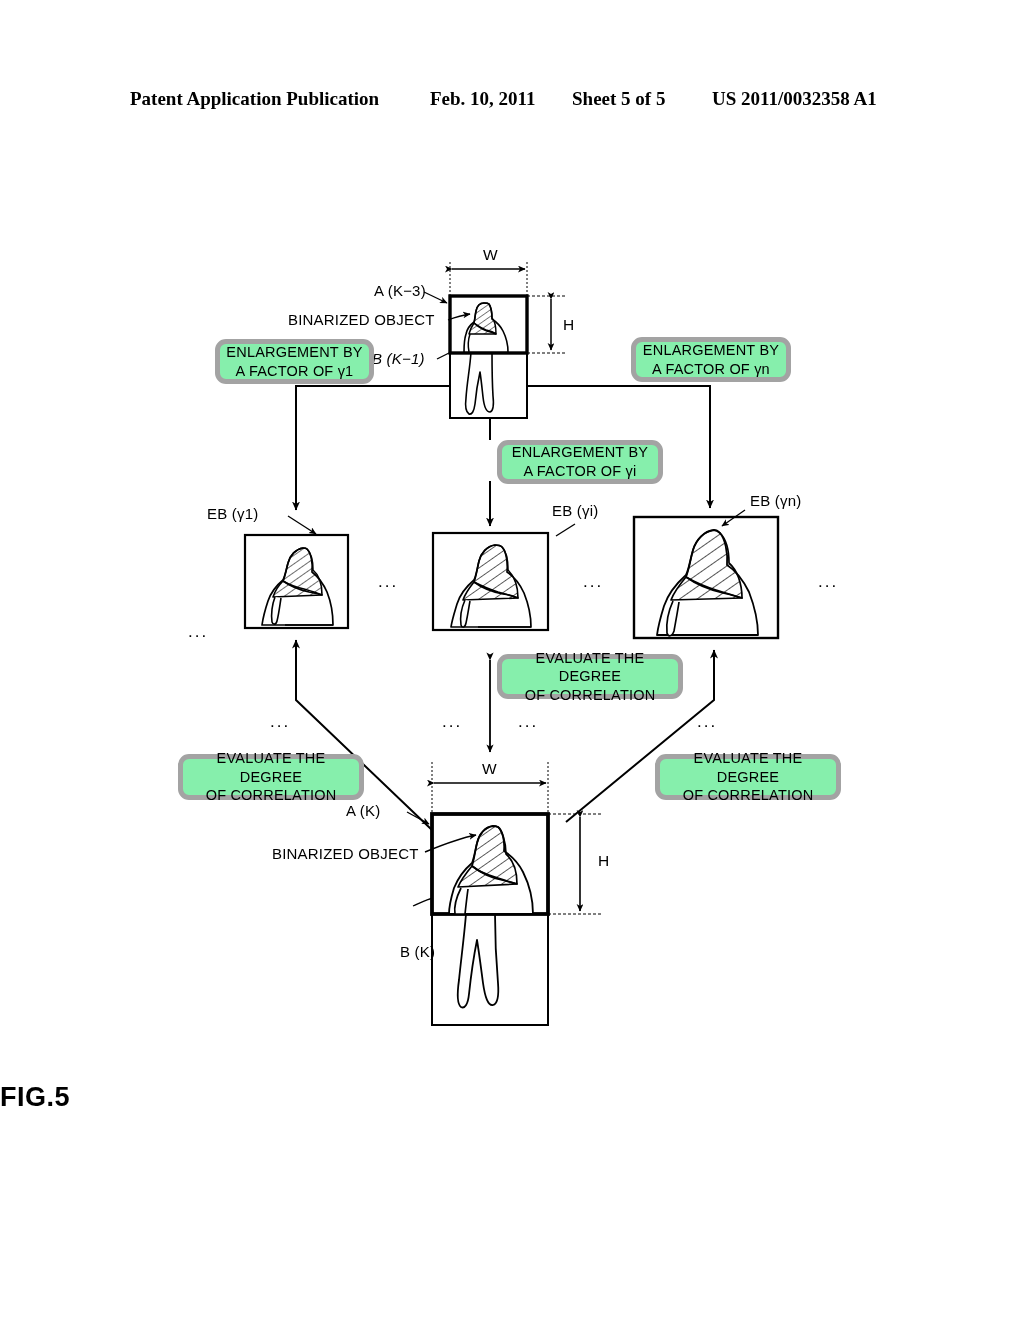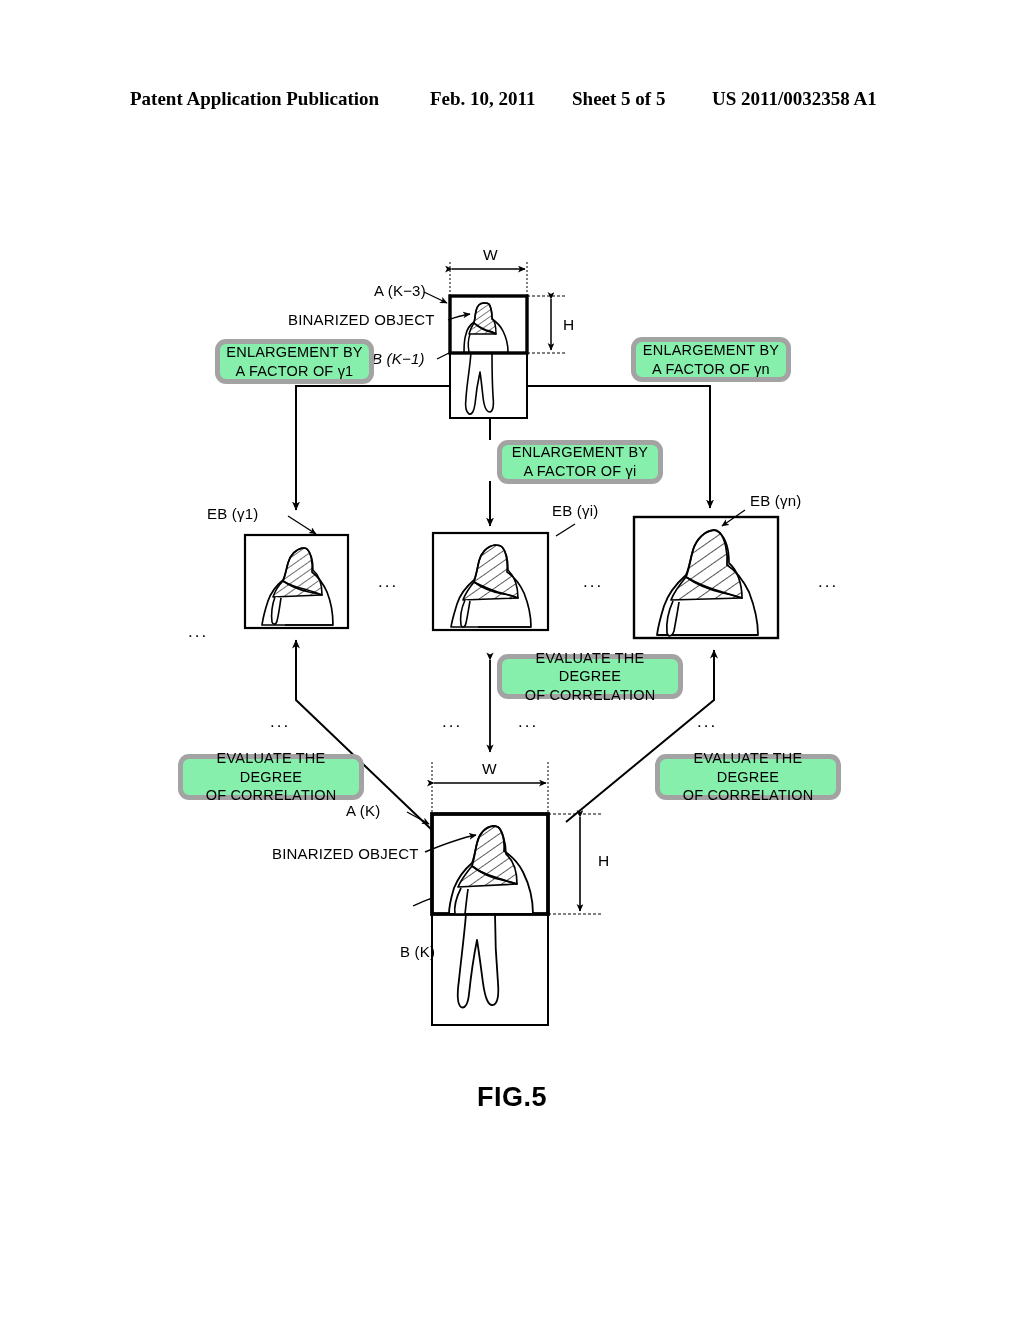--- a/index.html
+++ b/index.html
@@ -59,21 +59,20 @@
     letter-spacing:2px;
     color:#000;
   }
   .dim{
     position:absolute;
     font-size:15.5px;
   }
   .figcap{
     position:absolute;
     left:0;width:1024px;
-    text-align:center;
     font-family:"Liberation Sans", sans-serif;
     font-weight:bold;
     font-size:27px;
     letter-spacing:.5px;
   }
 </style>
 </head>
 <body>
 
 <div id="sheet">

